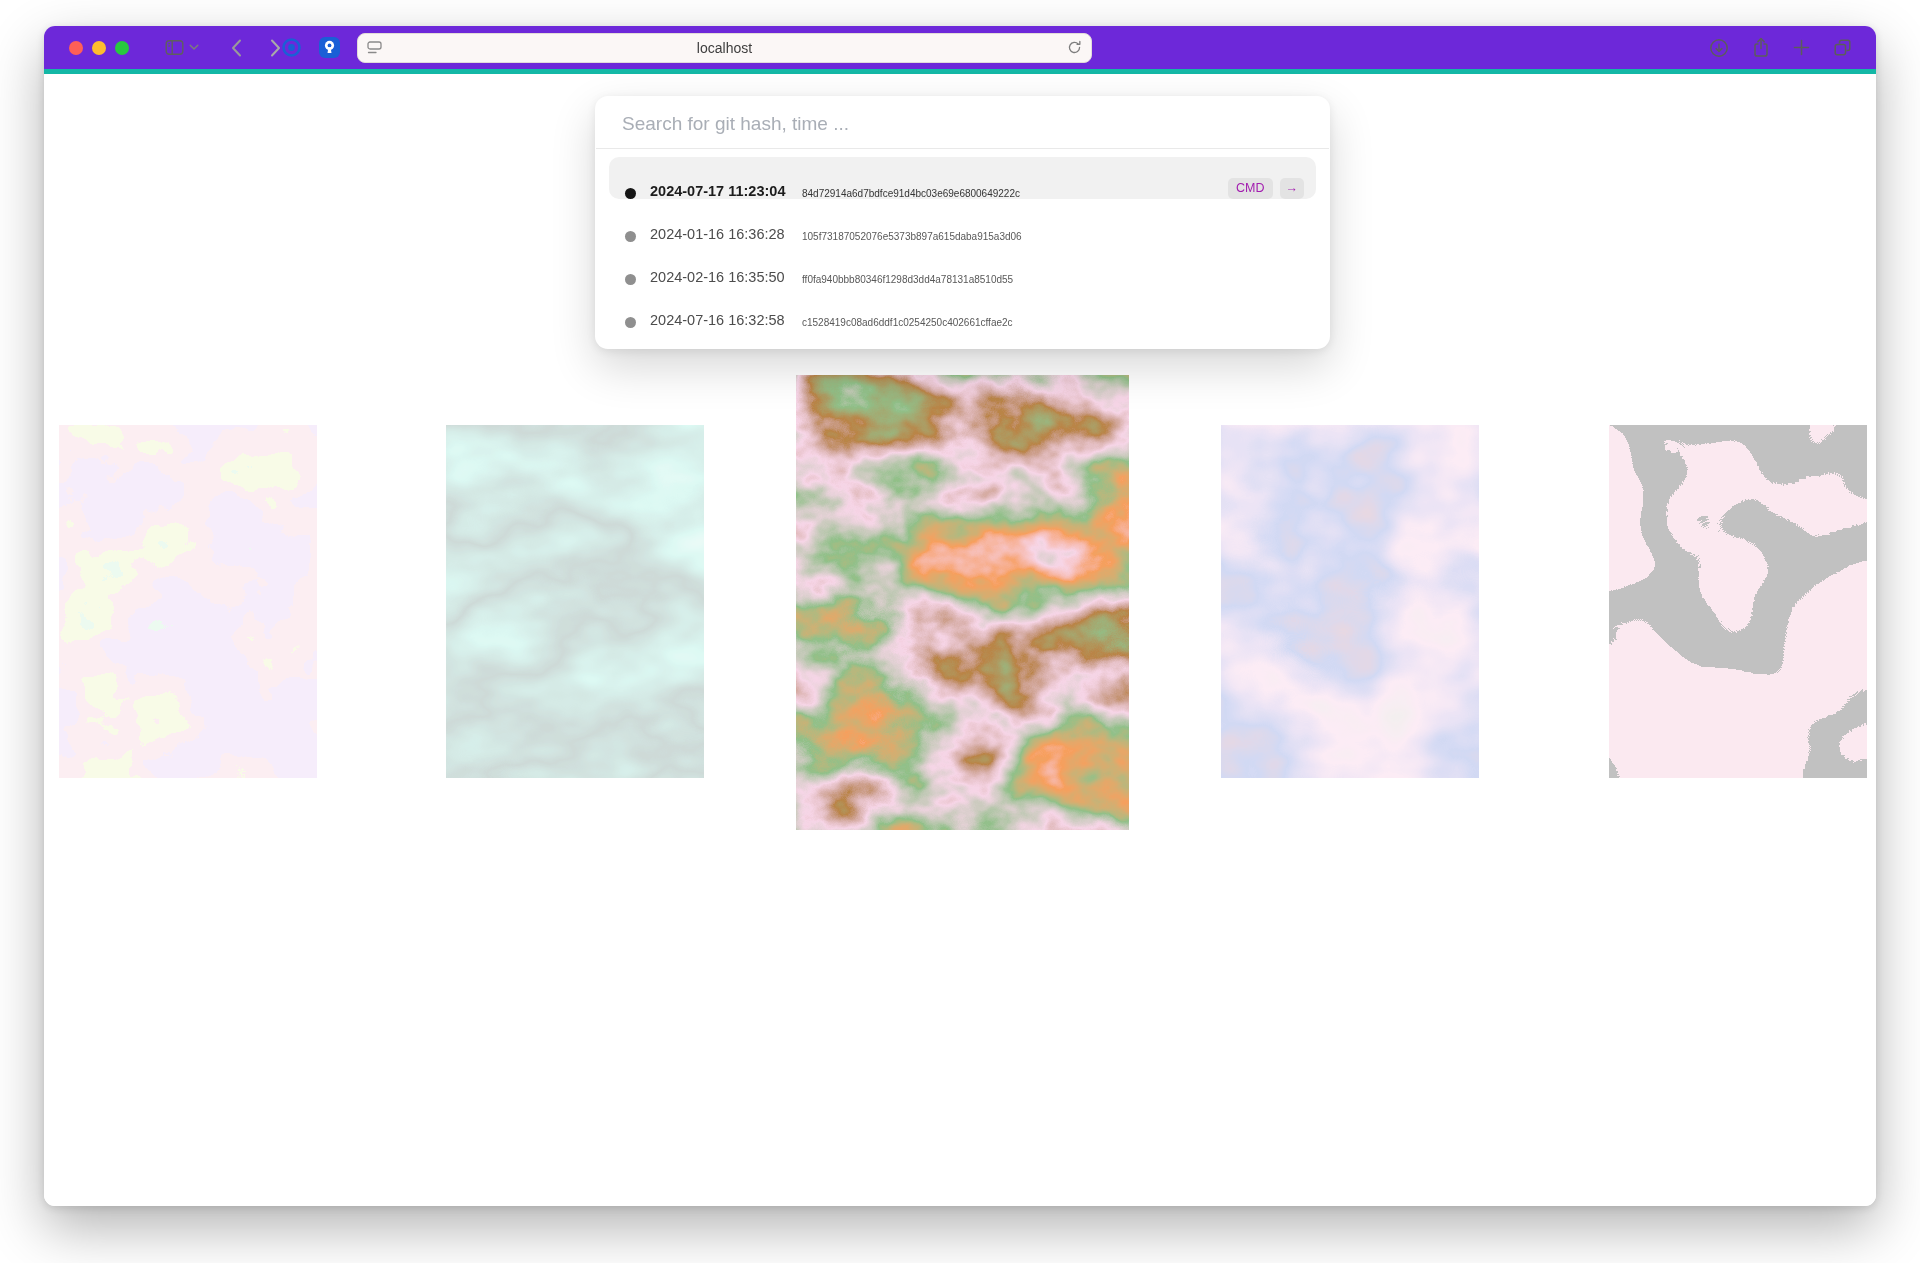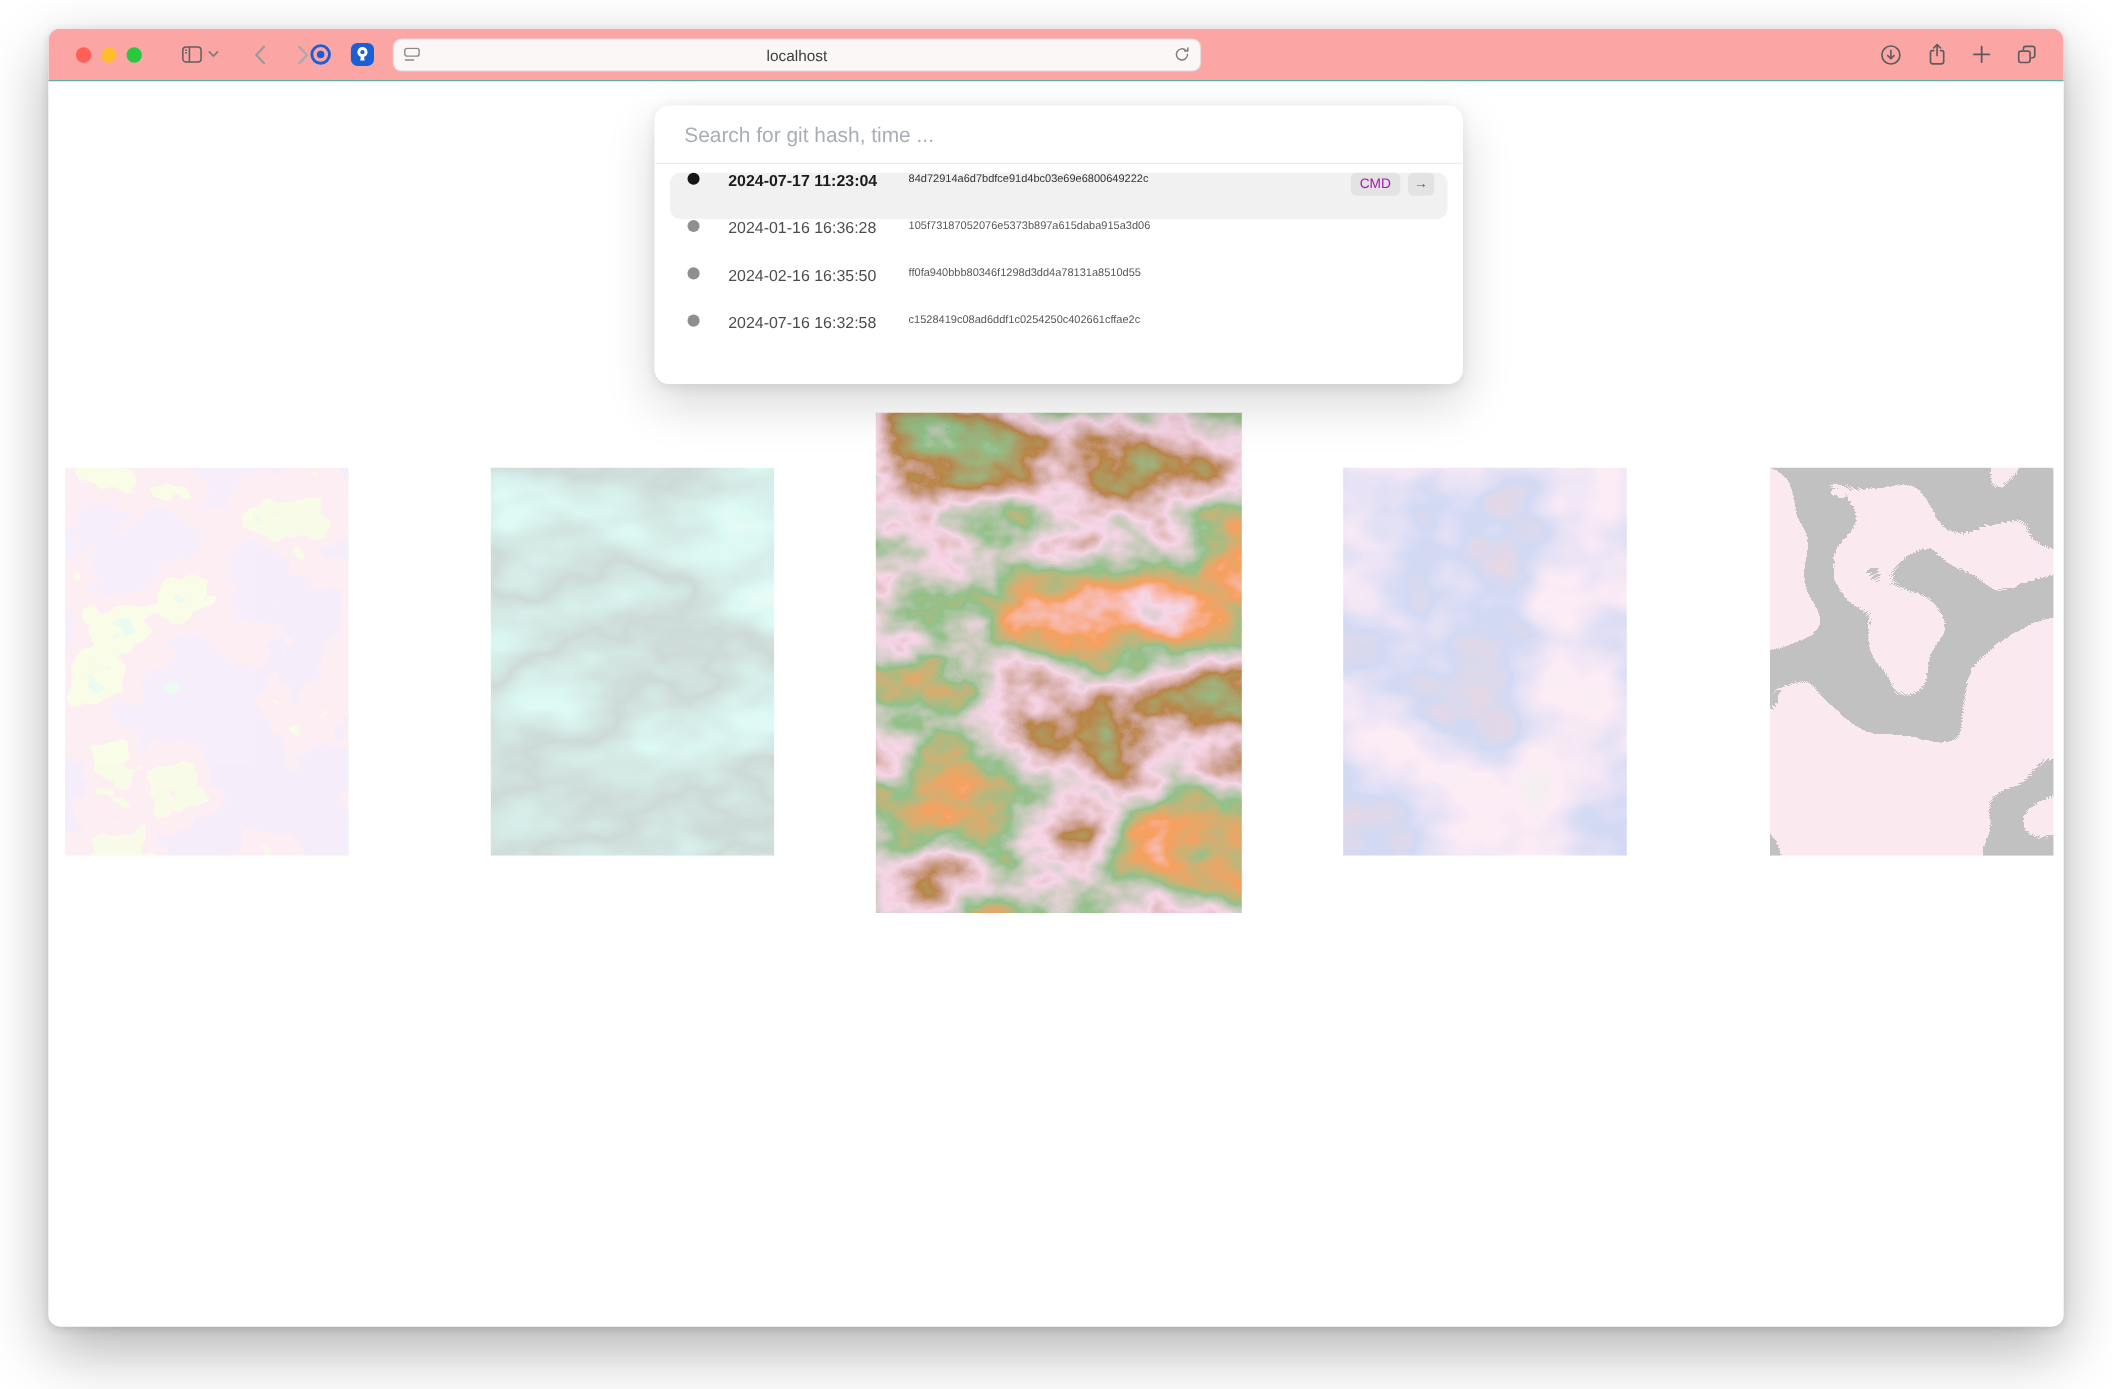--- a/index.html
+++ b/index.html
@@ -9,22 +9,22 @@
   
   .window {
     position:absolute; left:44px; top:26px; width:1832px; height:1180px;
     background:#ffffff; border-radius:11px;
     box-shadow:0 22px 55px rgba(0,0,0,.30), 0 2px 8px rgba(0,0,0,.12);
     overflow:hidden;
   }
 
   
   .toolbar {
-    position:relative; height:48px; background:#fca5a5;
-    border-bottom:1px solid #14b8a6;
+    position:relative; height:48px; background:#6d28d9;
+    border-bottom:5px solid #14b8a6;
     display:flex; align-items:center;
   }
   .traffic { display:flex; gap:9px; margin-left:25px; }
   .light { width:14px; height:14px; border-radius:50%; }
   .light.red    { background:#ff5f57; }
   .light.yellow { background:#febc2e; }
   .light.green  { background:#28c840; }
 
   .tbtn { display:flex; align-items:center; justify-content:center;
           background:none; border:none; padding:0; cursor:default; }
@@ -61,22 +61,22 @@
   }
   .palette input {
     width:100%; border:none; outline:none; background:transparent;
     font-family:"Liberation Sans", sans-serif;
     font-size:19px; color:#222; padding:17px 27px 13px 27px;
   }
   .palette input::placeholder { color:#a9aeb6; }
   .pal-divider { height:1px; background:#e9e9e9; margin:0 1px; }
   .results { padding:8px 14px 0 14px; }
   .row {
-    display:flex; align-items:flex-start; height:42px; margin-bottom:1px;
-    border-radius:10px; padding:0 12px 0 16px; cursor:default;gap:12px;
+    display:flex; align-items:flex-end; height:42px; margin-bottom:1px;
+    border-radius:10px; padding:0 12px 0 16px; cursor:default;
   }
   .row.selected { background:#f1f1f1; }
   .dot { width:11px; height:11px; border-radius:50%; background:#8f8f8f; flex:0 0 auto; }
   .row.selected .dot { background:#161616; }
   .time { margin-left:14px; flex:0 0 152px; font-size:14.5px; font-weight:500; color:#4c4c4c; }
   .row.selected .time { font-weight:700; color:#1c1c1c; }
   .hash { font-size:10px; color:#585858; }
   .row.selected .hash { color:#353535; }
   .badges { margin-left:auto; display:none; align-items:center; gap:7px; }
   .row.selected .badges { display:flex; }

